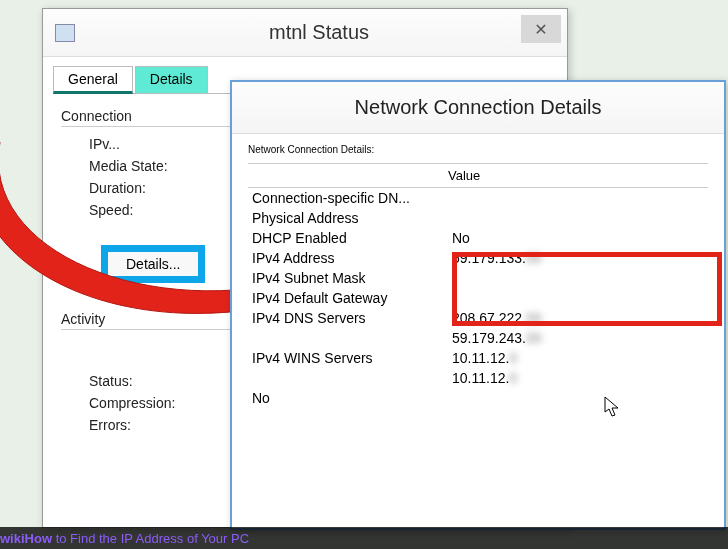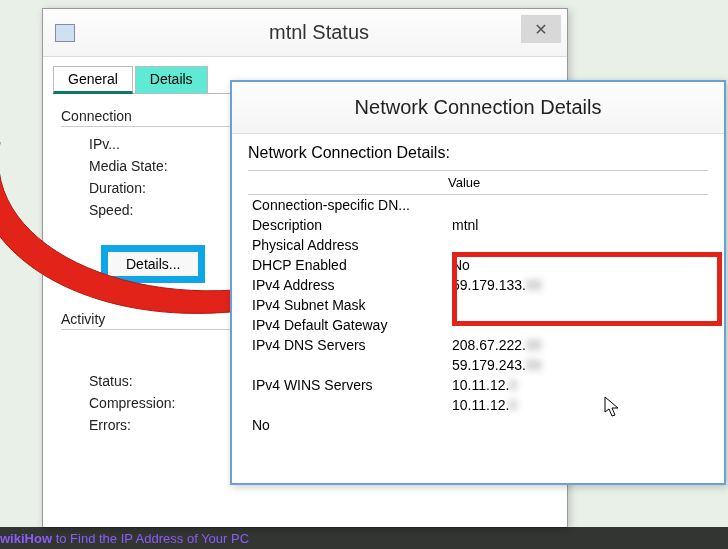--- a/index.html
+++ b/index.html
@@ -18,24 +18,24 @@
 
 .group { margin: 14px 18px 0 18px; }
 .group-label { font-size: 14px; color: #222; margin-bottom: 2px; }
 .group-sep { height: 1px; background: #ccc; margin-bottom: 6px; }
 .rows { margin-left: 28px; }
 .row { display: flex; padding: 3px 0; font-size: 14px; color: #222; }
 .row .k { width: 170px; }
 
 .details-btn { margin: 24px 0 0 40px; padding: 4px 18px; border: 7px solid #0ea5e9; background: #f8f8f8; font-size: 14px; cursor: pointer; }
 
-.win-details { left: 230px; top: 80px; width: 496px; height: 405px; border: 2px solid #6aa0d8; }
+.win-details { left: 230px; top: 80px; width: 496px; height: 450px; border: 2px solid #6aa0d8; }
 .win-details .title-bar { height: 52px; font-size: 20px; color: #222; justify-content: center; }
 .body-details { padding: 10px 16px; }
-.sub-label { font-size: 16px; margin-bottom: 8px; }
+.sub-label { font-size: 10px; margin-bottom: 8px; }
 .table-head { display: flex; border-top: 1px solid #ccc; border-bottom: 1px solid #ccc; padding: 4px 0; font-size: 13px; }
 .table-head .col1 { width: 200px; padding-left: 4px; }
 .table-head .col2 { flex: 1; }
 .table-body .trow { display: flex; padding: 2px 0; font-size: 14px; }
 .table-body .trow .c1 { width: 200px; padding-left: 4px; white-space: nowrap; overflow: hidden; text-overflow: ellipsis; }
 .table-body .trow .c2 { flex: 1; padding-left: 4px; }
 
 .red-box { position: absolute; border: 5px solid #e2231a; pointer-events: none; }
 .red-box.outer { left: 452px; top: 252px; width: 270px; height: 74px; }
 
@@ -112,24 +112,20 @@
     <div class="table-head">
       <div class="col1"><span style="visibility:hidden">Property</span></div>
       <div class="col2">Value</div>
     </div>
     <div class="table-body">
       <div class="trow">
           <div class="c1">Connection-specific DN...</div>
           <div class="c2"></div>
         </div>
       <div class="trow">
-          <div class="c1">Description</div>
-          <div class="c2">mtnl</div>
-        </div>
-      <div class="trow">
           <div class="c1">Physical Address</div>
           <div class="c2"></div>
         </div>
       <div class="trow">
           <div class="c1">DHCP Enabled</div>
           <div class="c2">No</div>
         </div>
       <div class="trow">
           <div class="c1">IPv4 Address</div>
           <div class="c2"><span>59.179.133.</span><span class="blur">00</span></div>

